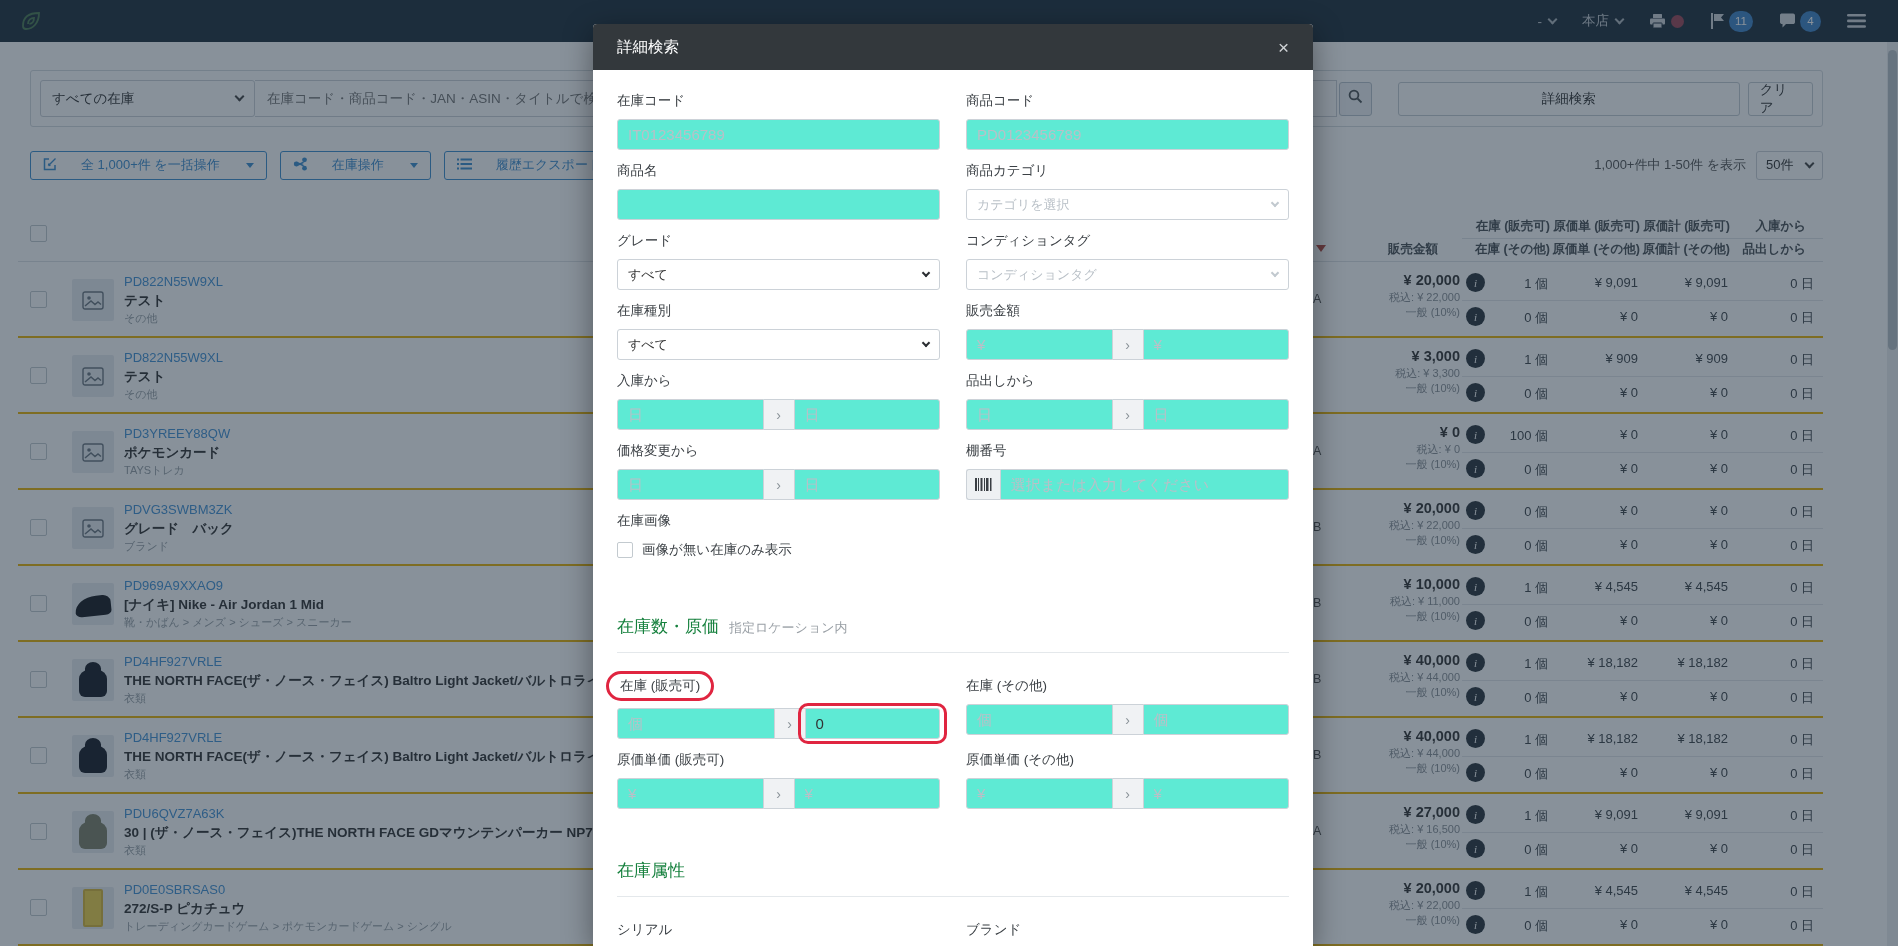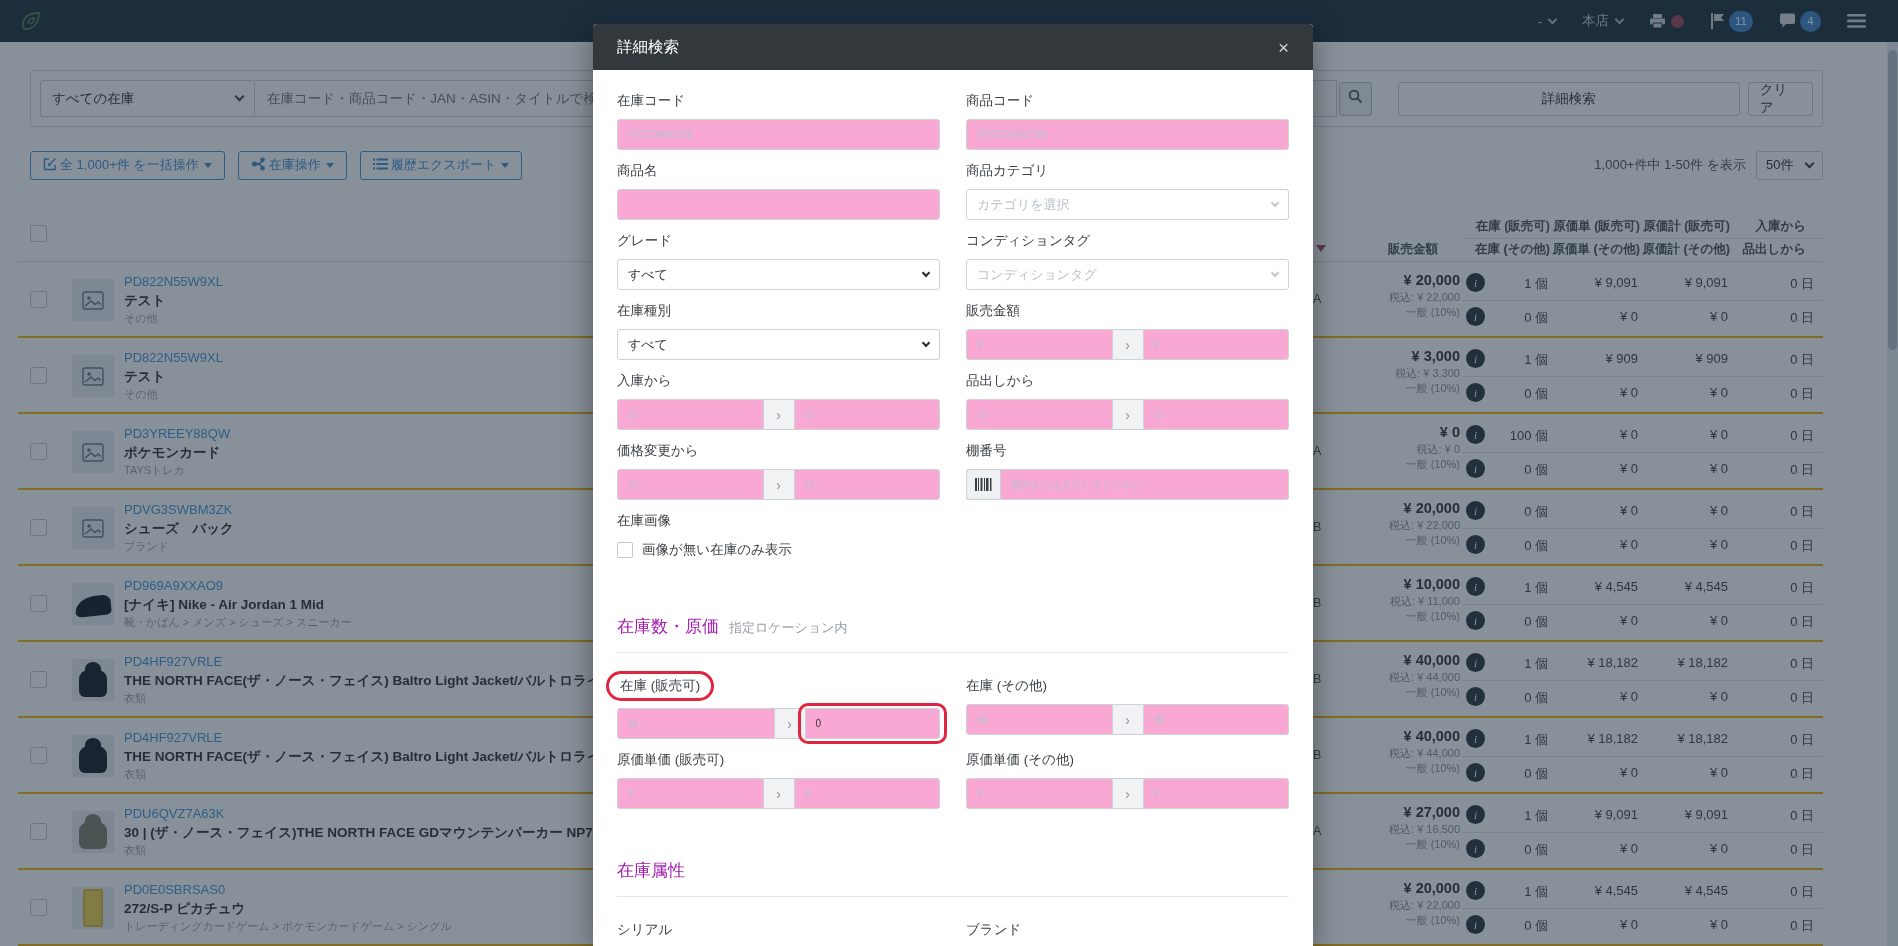--- a/index.html
+++ b/index.html
@@ -29,21 +29,21 @@
                 padding:0 12px; font-size:13.5px; color:#333; outline:none; }
   .search-btn { width:33px; height:34px; border:1px solid #b9c3cc; border-radius:3px; background:#eef1f4;
                 display:flex; align-items:center; justify-content:center; margin-left:2px; }
   .adv-btn { width:344px; height:34px; border:1px solid #c4ccd3; border-radius:3px; background:#fff;
              font-size:13.5px; color:#333; display:flex; align-items:center; justify-content:center; margin-left:26px; }
   .clear-btn { height:34px; border:1px solid #c4ccd3; border-radius:3px; background:#fff; font-size:13.5px;
                color:#333; display:flex; align-items:center; justify-content:center; padding:0 11px; margin-left:8px; }
 
   .toolbar { position:absolute; top:150px; left:30px; width:1793px; height:30px; display:flex; align-items:center; }
   .ol-btn { height:29px; border:1px solid #3e8ed0; border-radius:3px; background:#fff; color:#3e8ed0;
-            font-size:13px; display:flex; align-items:center; gap:3px; padding:0 12px; margin-right:13px; }
+            font-size:13px; display:flex; align-items:center; gap:24px; padding:0 12px; margin-right:13px; }
   .caret-dn { width:0; height:0; border-left:4px solid transparent; border-right:4px solid transparent;
               border-top:5px solid #3e8ed0; margin-left:2px; }
   .tb-right { margin-left:auto; display:flex; align-items:center; gap:10px; }
   .summary { font-size:13px; color:#555; }
   .psize { width:67px; height:29px; border:1px solid #ccd2d8; border-radius:3px; background:#fff; font-size:13px;
            color:#333; display:flex; align-items:center; justify-content:space-between; padding:0 9px; }
   .psize .chev { border-color:#444; }
 
   
   .table { position:absolute; top:205px; left:18px; width:1805px; bottom:0; }
@@ -97,22 +97,22 @@
   .modal { position:absolute; left:593px; top:24px; width:720px; height:922px; background:#fff;
            border-radius:4px 4px 0 0; overflow:hidden; box-shadow:0 8px 30px rgba(0,0,0,.4); }
   .m-header { height:46px; background:#33383c; color:#fff; display:flex; align-items:center;
               justify-content:space-between; padding:0 24px; }
   .m-title { font-size:15.5px; }
   .m-close { color:#cfd2d5; font-size:19px; line-height:1; cursor:pointer; }
   .m-body { padding:22px 24px 0; }
   .m-grid { display:grid; grid-template-columns:1fr 1fr; column-gap:26px; }
   .fg { margin-bottom:12px; }
   .fg label { display:block; font-size:13.5px; color:#3b4045; margin-bottom:9px; }
-  .inp { width:100%; height:31px; border:1px solid #ccd2d8; border-radius:3px; padding:0 10px; font-size:10px;
-         color:#333; outline:none; background:#f9a8d4; }
+  .inp { width:100%; height:31px; border:1px solid #ccd2d8; border-radius:3px; padding:0 10px; font-size:15px;
+         color:#333; outline:none; background:#5eead4; }
   .inp::placeholder, .ph { color:#b9c0c7; }
   .selbox { height:31px; border:1px solid #ccd2d8; border-radius:3px; display:flex; align-items:center;
             justify-content:space-between; padding:0 10px; font-size:13px; color:#333; background:#fff; }
   .selbox .chev { border-color:#2a2e32; width:6px; height:6px; }
   .selbox.lite .chev { border-color:#c2c9cf; }
   .range { display:flex; }
   .range .inp { flex:1; min-width:0; }
   .range .inp.first { border-radius:3px 0 0 3px; }
   .range .inp.second { border-radius:0 3px 3px 0; }
   .range .sep { width:30px; height:31px; background:#f0f2f4; border:1px solid #ccd2d8; border-left:0; border-right:0;
@@ -125,21 +125,21 @@
   .shelf { display:flex; }
   .shelf .pre { width:38px; height:31px; background:#eef1f3; border:1px solid #ccd2d8; border-right:0;
                 border-radius:3px 0 0 3px; display:flex; align-items:center; justify-content:center; }
   .shelf .inp { border-radius:0 3px 3px 0; }
   .cbrow { display:flex; align-items:center; gap:9px; height:22px; }
   .cbrow .box { width:16px; height:16px; border:1px solid #c3cacf; border-radius:2px; background:#fff; }
   .cbrow span.lbl { font-size:13.5px; color:#3b4045; }
   .m-section { grid-column:1 / -1; margin-top:42px; border-bottom:1px solid #e4e8eb; padding-bottom:14px;
                margin-bottom:24px; display:flex; align-items:baseline; gap:10px; }
   .m-section.attr { margin-top:38px; }
-  .m-sec-title { font-size:17px; color:#a21caf; }
+  .m-sec-title { font-size:17px; color:#15803d; }
   .m-sec-note { font-size:13px; color:#9aa0a6; }
 </style>
 </head>
 <body>
 
 <div class="stage">
 
   <div class="page">
 
     <div class="navbar">
@@ -383,21 +383,21 @@
             <div class="cb"></div>
             <div class="thumb" data-thumb="placeholder">
               <svg width="22" height="19" viewBox="0 0 22 19" fill="none" stroke="#6b7680" stroke-width="1.4">
                 <rect x="1" y="1" width="20" height="17" rx="2"></rect>
                 <circle cx="7" cy="7" r="1.8" fill="#6b7680" stroke="none"></circle>
                 <path d="M3 15 L9 10 L13 13.5 L16 11 L19 13.5" stroke-width="1.5"></path>
               </svg>
             </div>
             <div class="rtext">
               <div class="rcode">PDVG3SWBM3ZK</div>
-              <div class="rtitle">シューズ　バック</div>
+              <div class="rtitle">グレード　バック</div>
               <div class="rcat">ブランド</div>
             </div>
             <div class="rcond">中古B</div>
             <div class="rprice">
               <div class="rp-main">¥ 20,000</div>
               <div class="rp-sub">税込: ¥ 22,000</div>
               <div class="rp-sub">一般 (10%)</div>
             </div>
             <div class="info-ico i1"></div>
             <div class="info-ico i2"></div>

